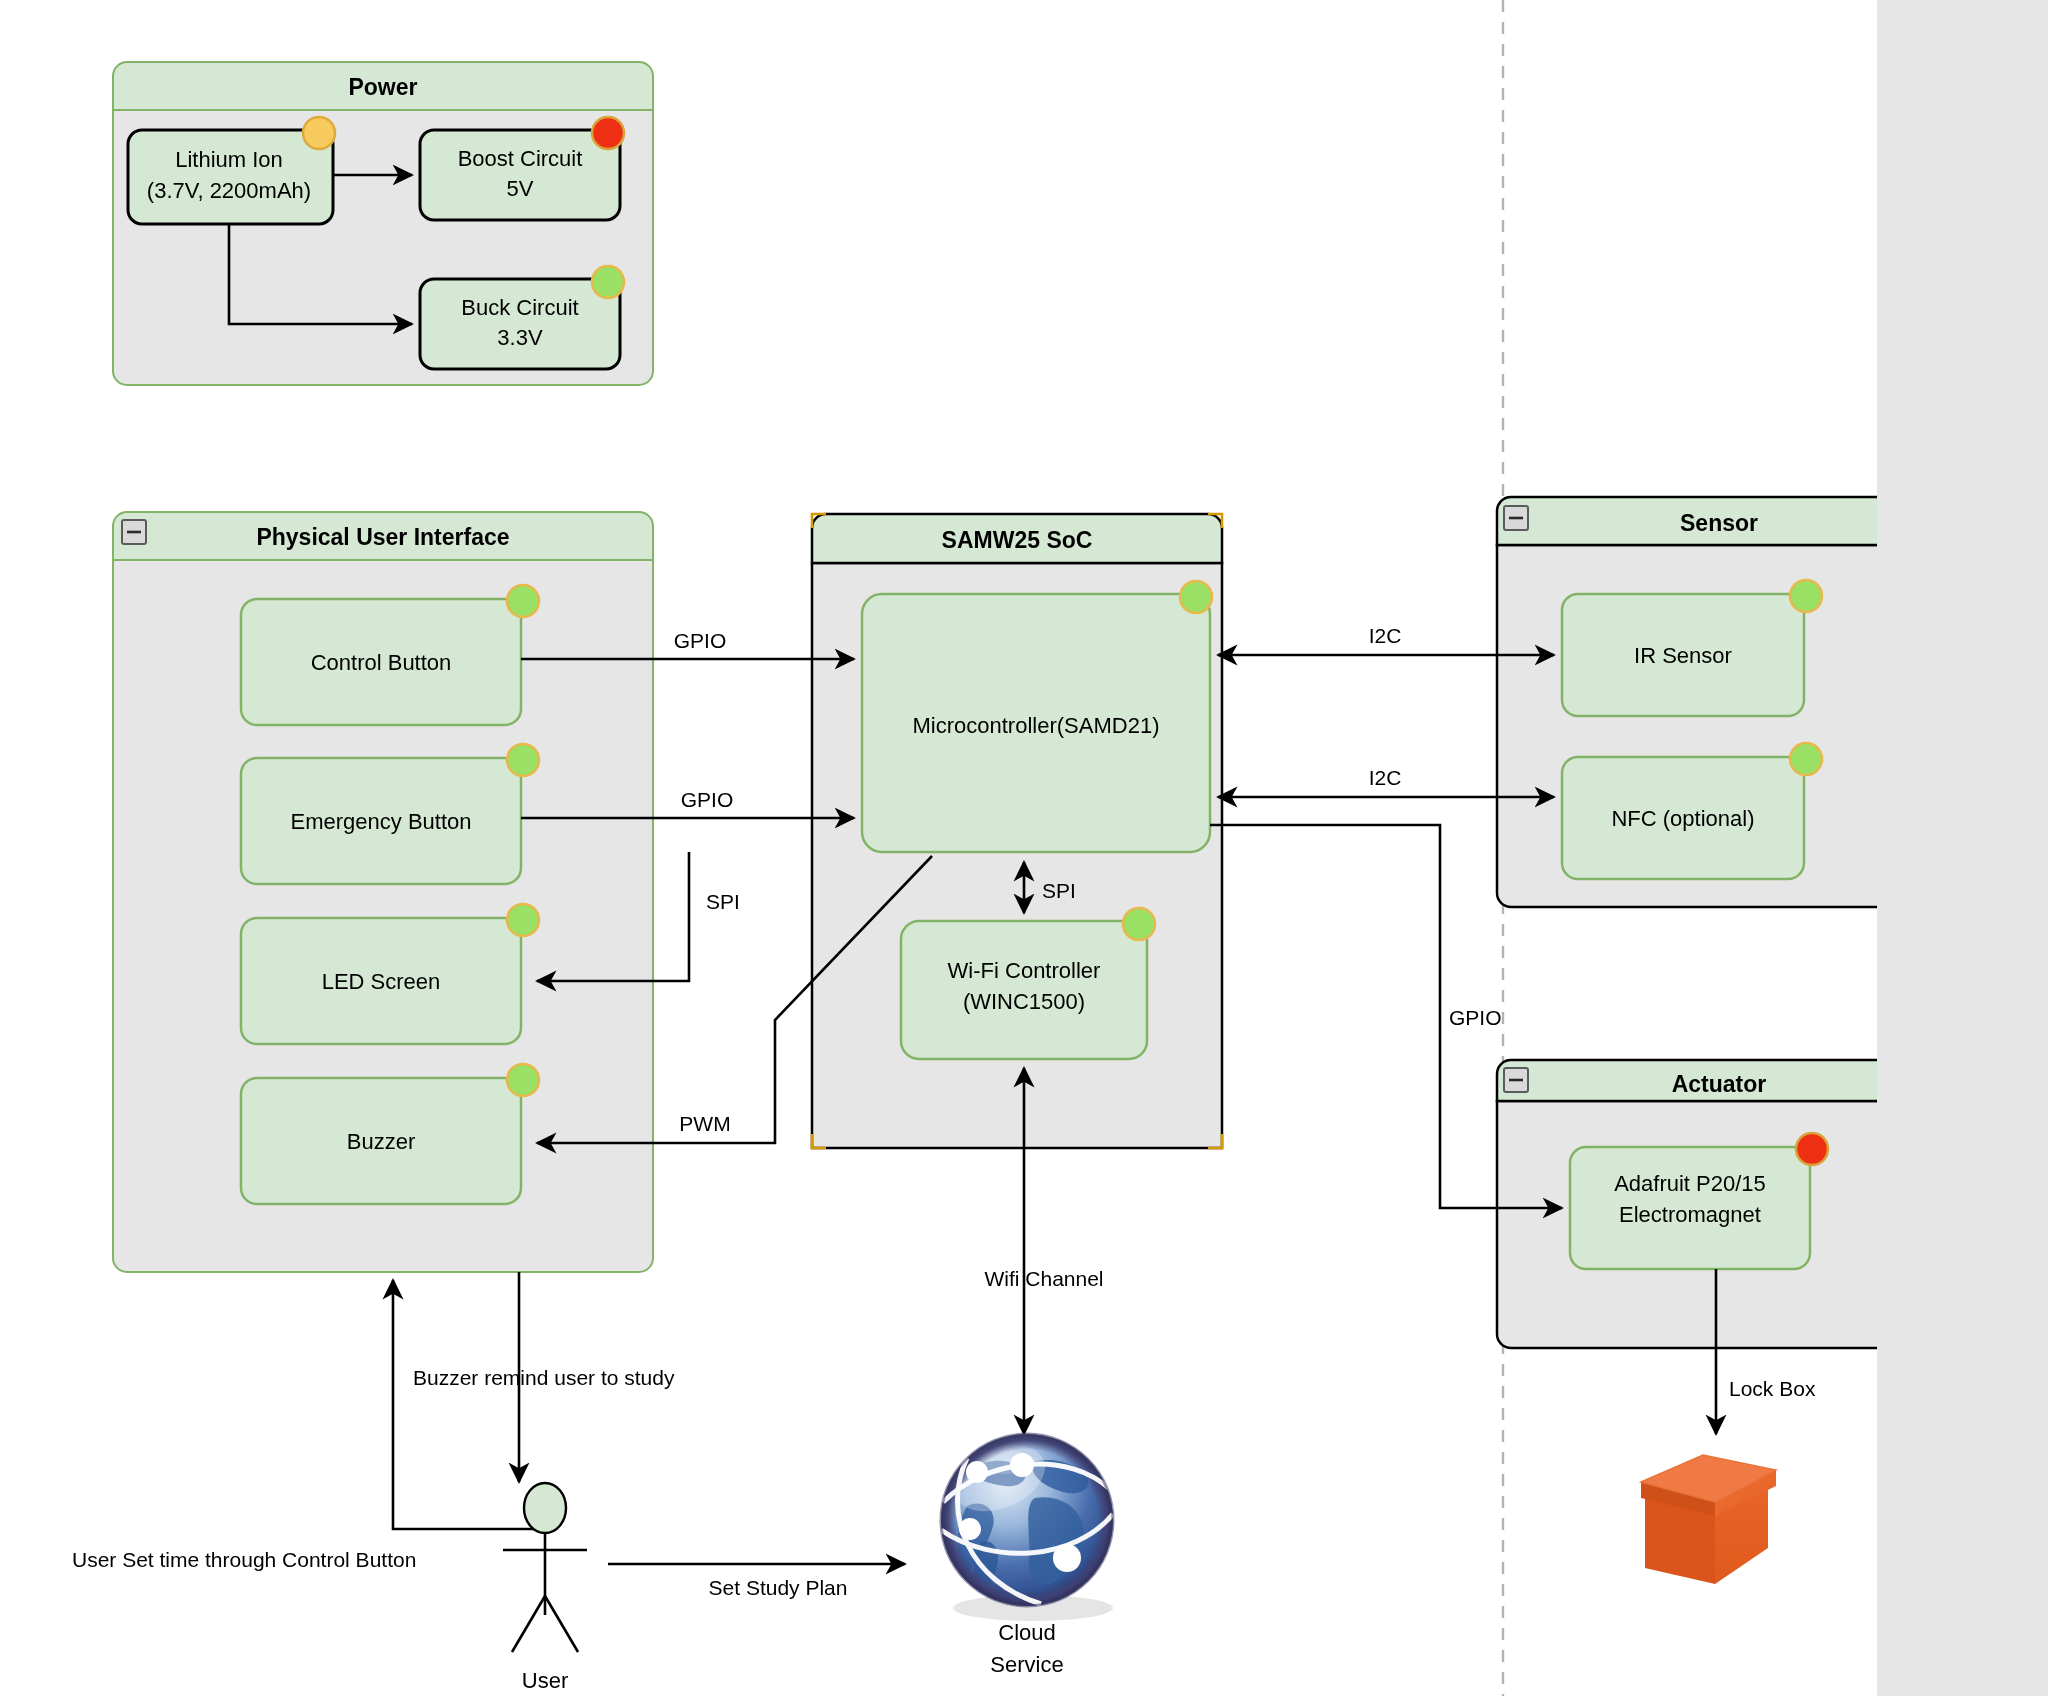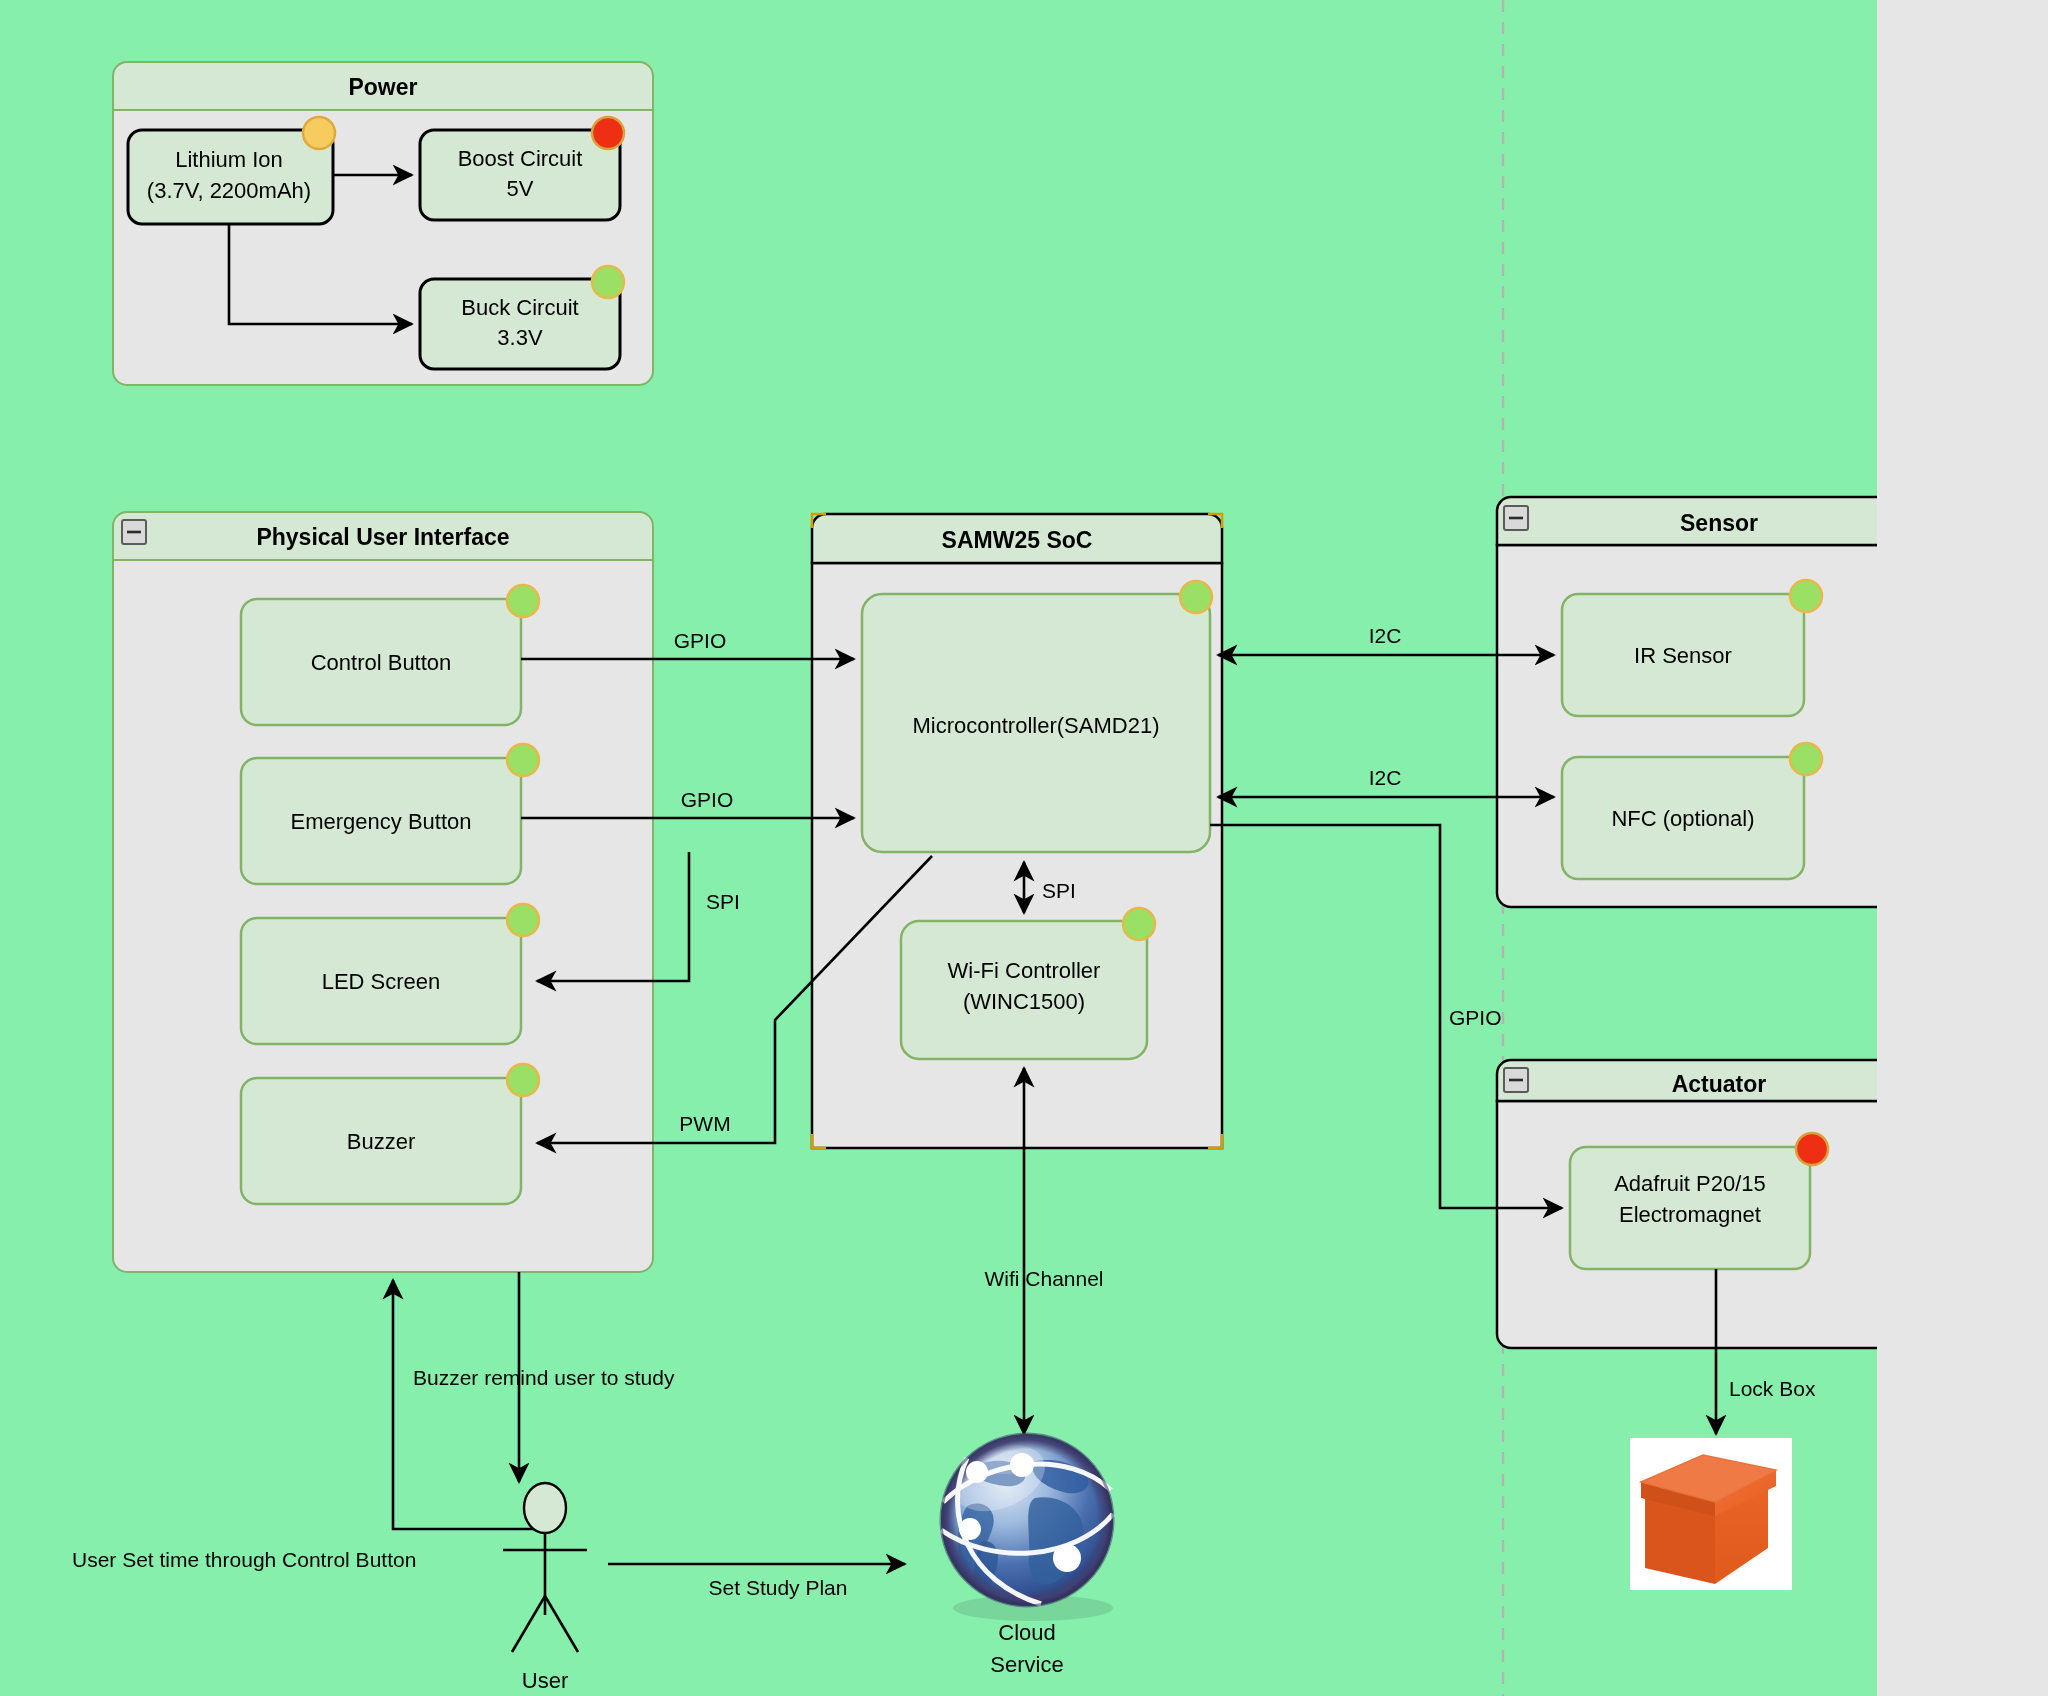--- a/index.html
+++ b/index.html
@@ -5,21 +5,21 @@
   * { box-sizing: border-box; }
   html, body {
     margin: 0; padding: 0;
     background: #e6e6e6;
     font-family: "Liberation Sans", sans-serif;
   }
   #stage {
     position: relative;
     width: 1877px;
     height: 1696px;
-    background: #86efac;
+    background: #ffffff;
     overflow: hidden;
   }
   svg#diagram { position: absolute; left: 0; top: 0; width: 2048px; height: 1696px; }
 
   .lbl { font-family: "Liberation Sans", sans-serif; fill: #000; }
   .container-title { font-size: 23px; font-weight: bold; text-anchor: middle; }
   .node-label { font-size: 22px; text-anchor: middle; }
   .edge-label { font-size: 21px; text-anchor: middle; }
   .edge-label-left { font-size: 21px; text-anchor: start; }
   .actor-label { font-size: 22px; text-anchor: middle; }

